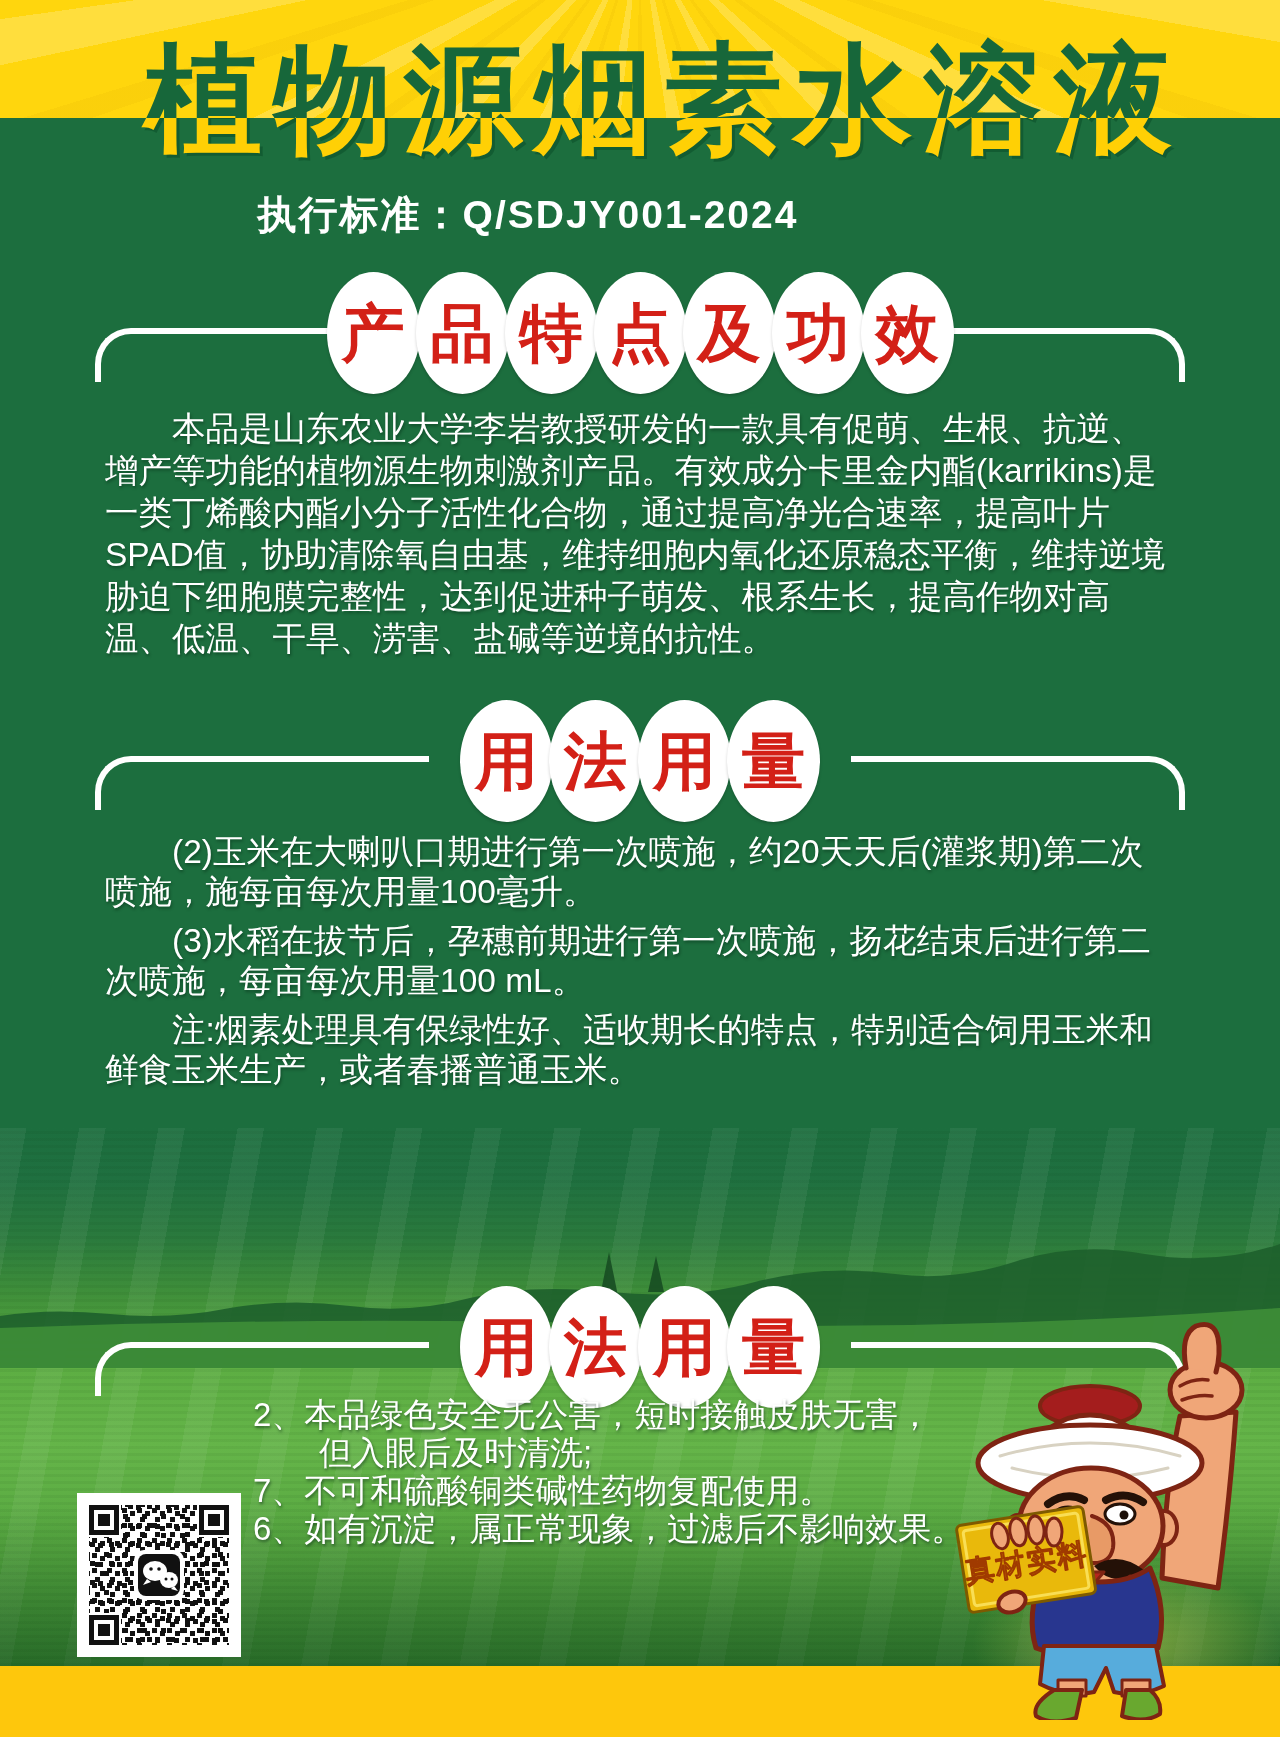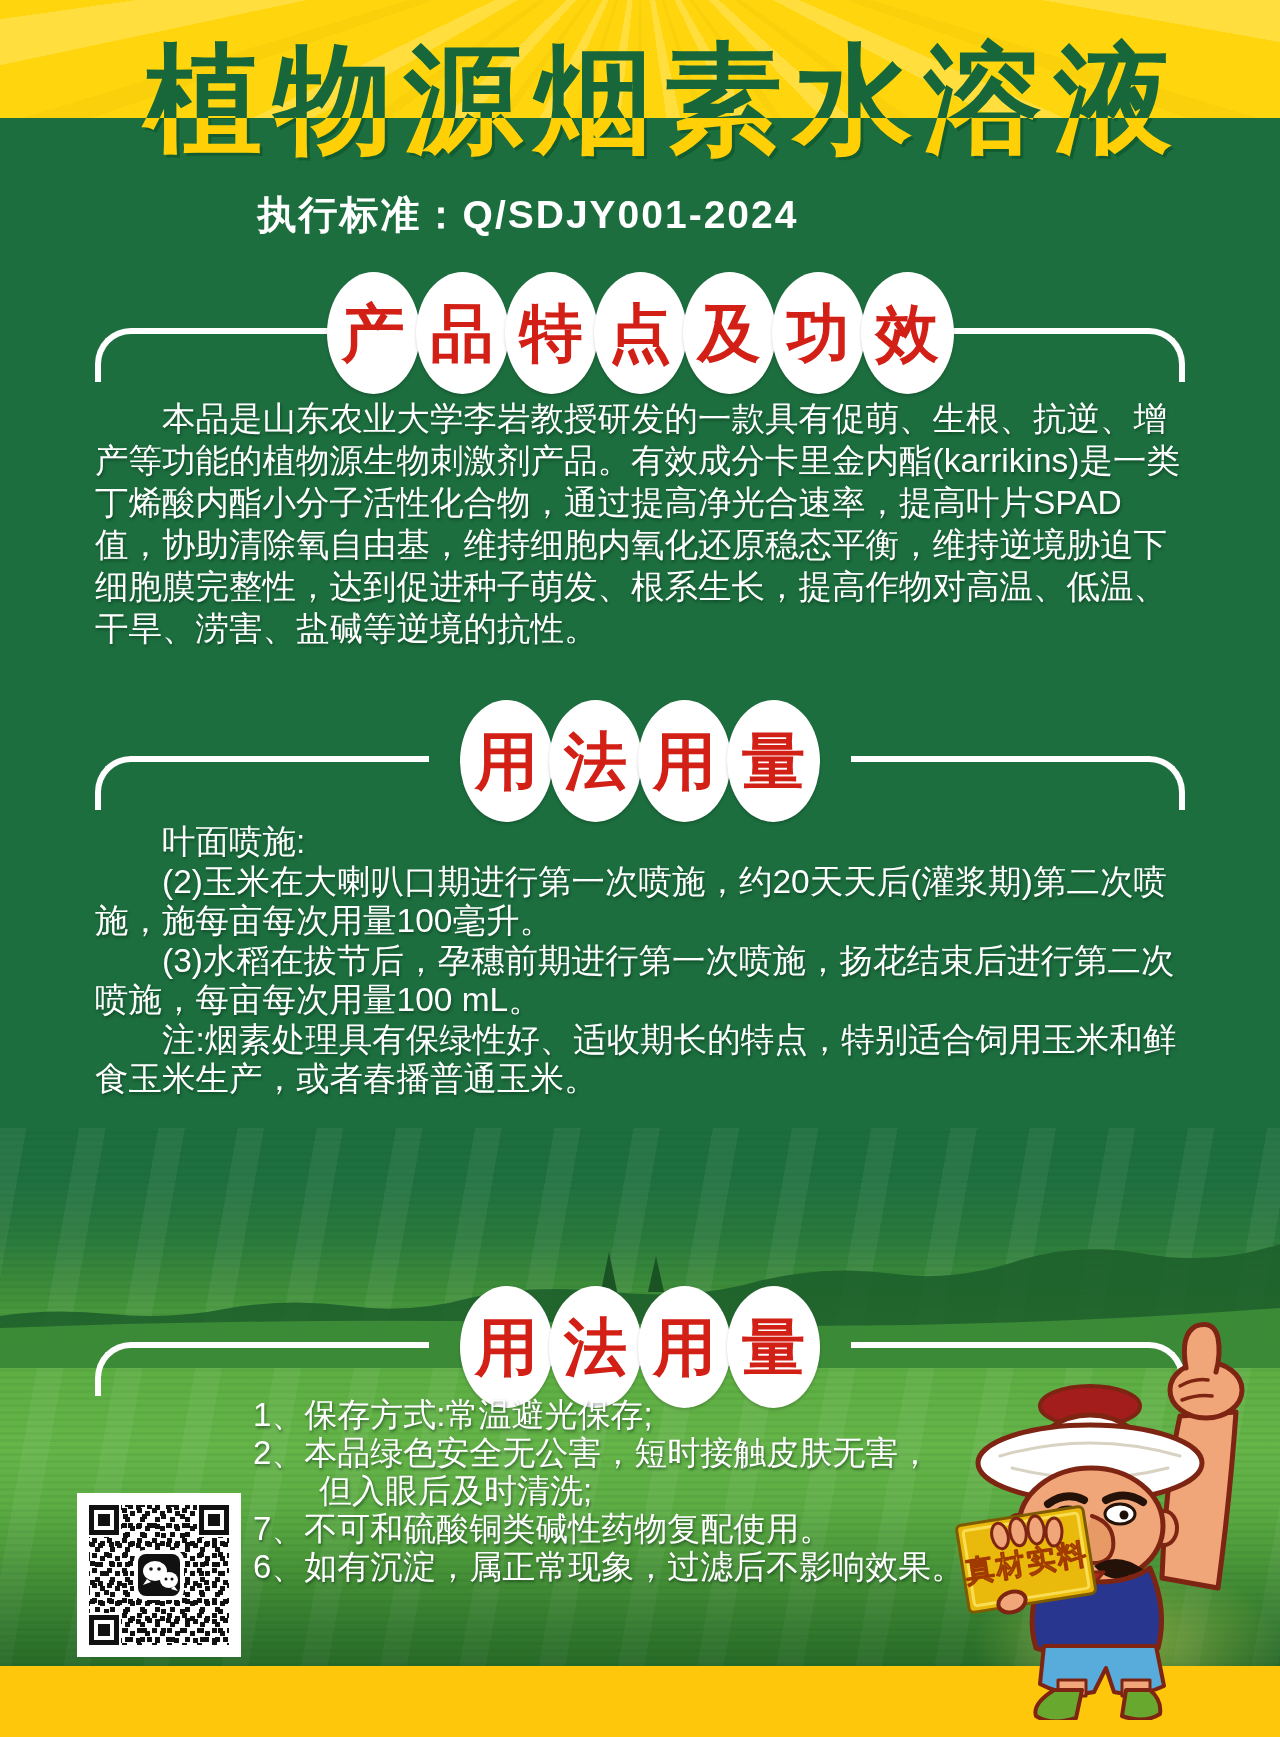--- a/index.html
+++ b/index.html
@@ -29,21 +29,21 @@
   .bracket.left{left:0;border-top:6px solid #fff;border-left:6px solid #fff;border-top-left-radius:36px;}
   .bracket.right{right:0;border-top:6px solid #fff;border-right:6px solid #fff;border-top-right-radius:36px;}
   .w7 .bracket{width:236px;}
   .w4 .bracket{width:328px;}
 
   
   .body-text{position:absolute;left:95px;width:1090px;color:#fff;
     text-shadow:1px 2px 3px rgba(0,30,15,.45);}
   .features-text{top:398px;font-size:33.5px;line-height:42px;}
   .usage-text{top:822px;font-size:33.5px;line-height:39.5px;}
-  .body-text p{margin:0;text-indent:2em;}
+  .body-text p{margin:10px;text-indent:2em;}
 
   
   .field{position:absolute;left:0;top:1128px;width:1280px;height:538px;
     background:linear-gradient(180deg,#1c6e3e 0px,#1f7040 50px,#2a7a3d 110px,#3f8f3a 165px,#5cad42 230px,#65b549 320px,#55a63f 430px,#3d8c33 538px);}
   .field::before{content:"";position:absolute;inset:0;
     background:repeating-linear-gradient(100deg, rgba(255,255,255,.055) 0 26px, rgba(255,255,255,0) 26px 78px),
                repeating-linear-gradient(0deg, rgba(0,40,0,.05) 0 3px, rgba(0,0,0,0) 3px 7px);}
   .field::after{content:"";position:absolute;inset:0;
     background:radial-gradient(220px 120px at 88% 96%, rgba(196,208,84,.55), rgba(196,208,84,0) 70%),
                linear-gradient(180deg, rgba(0,0,0,0) 70%, rgba(0,45,20,.35) 100%);}
@@ -121,21 +121,20 @@
       <div class="pill">
           <span>用</span>
         </div>
       <div class="pill">
           <span>量</span>
         </div>
     </div>
   </div>
 
   <div class="body-text usage-text">
-    <p>叶面喷施:</p>
     <p>(2)玉米在大喇叭口期进行第一次喷施，约20天天后(灌浆期)第二次喷施，施每亩每次用量100毫升。</p>
     <p>(3)水稻在拔节后，孕穗前期进行第一次喷施，扬花结束后进行第二次喷施，每亩每次用量100 mL。</p>
     <p>注:烟素处理具有保绿性好、适收期长的特点，特别适合饲用玉米和鲜食玉米生产，或者春播普通玉米。</p>
   </div>
 
   <div class="field">
     <svg class="treeline" viewBox="0 0 1280 180" preserveAspectRatio="none">
       <path d="M0,128 Q50,120 110,126 Q170,132 230,120 Q290,110 350,118 Q410,126 470,110 Q530,96 610,104 Q690,112 755,94 Q825,76 895,86 Q955,94 1020,72 Q1080,54 1145,66 Q1215,78 1280,56 L1280,180 L0,180 Z" fill="#1d5e2b" opacity="0.88"></path>
       <path d="M600,108 l9,-44 9,44 z M648,104 l8,-36 8,36 z" fill="#174d22" opacity="0.9"></path>
       <path d="M0,140 Q320,128 640,136 Q960,144 1280,120 L1280,180 L0,180 Z" fill="#3f9138" opacity="0.85"></path>
@@ -155,21 +154,20 @@
       <div class="pill">
           <span>用</span>
         </div>
       <div class="pill">
           <span>量</span>
         </div>
     </div>
   </div>
 
   <div class="notes">
-    <div class="line">1、保存方式:常温避光保存;</div>
     <div class="line">2、本品绿色安全无公害，短时接触皮肤无害，</div>
     <div class="line cont">但入眼后及时清洗;</div>
     <div class="line">7、不可和硫酸铜类碱性药物复配使用。</div>
     <div class="line">6、如有沉淀，属正常现象，过滤后不影响效果。</div>
   </div>
 
   <svg class="qr" viewBox="0 0 164 164">
     <defs>
       <pattern id="qn1" width="15" height="15" patternUnits="userSpaceOnUse">
         <rect x="0" y="0" width="5" height="5" fill="#111"></rect>

